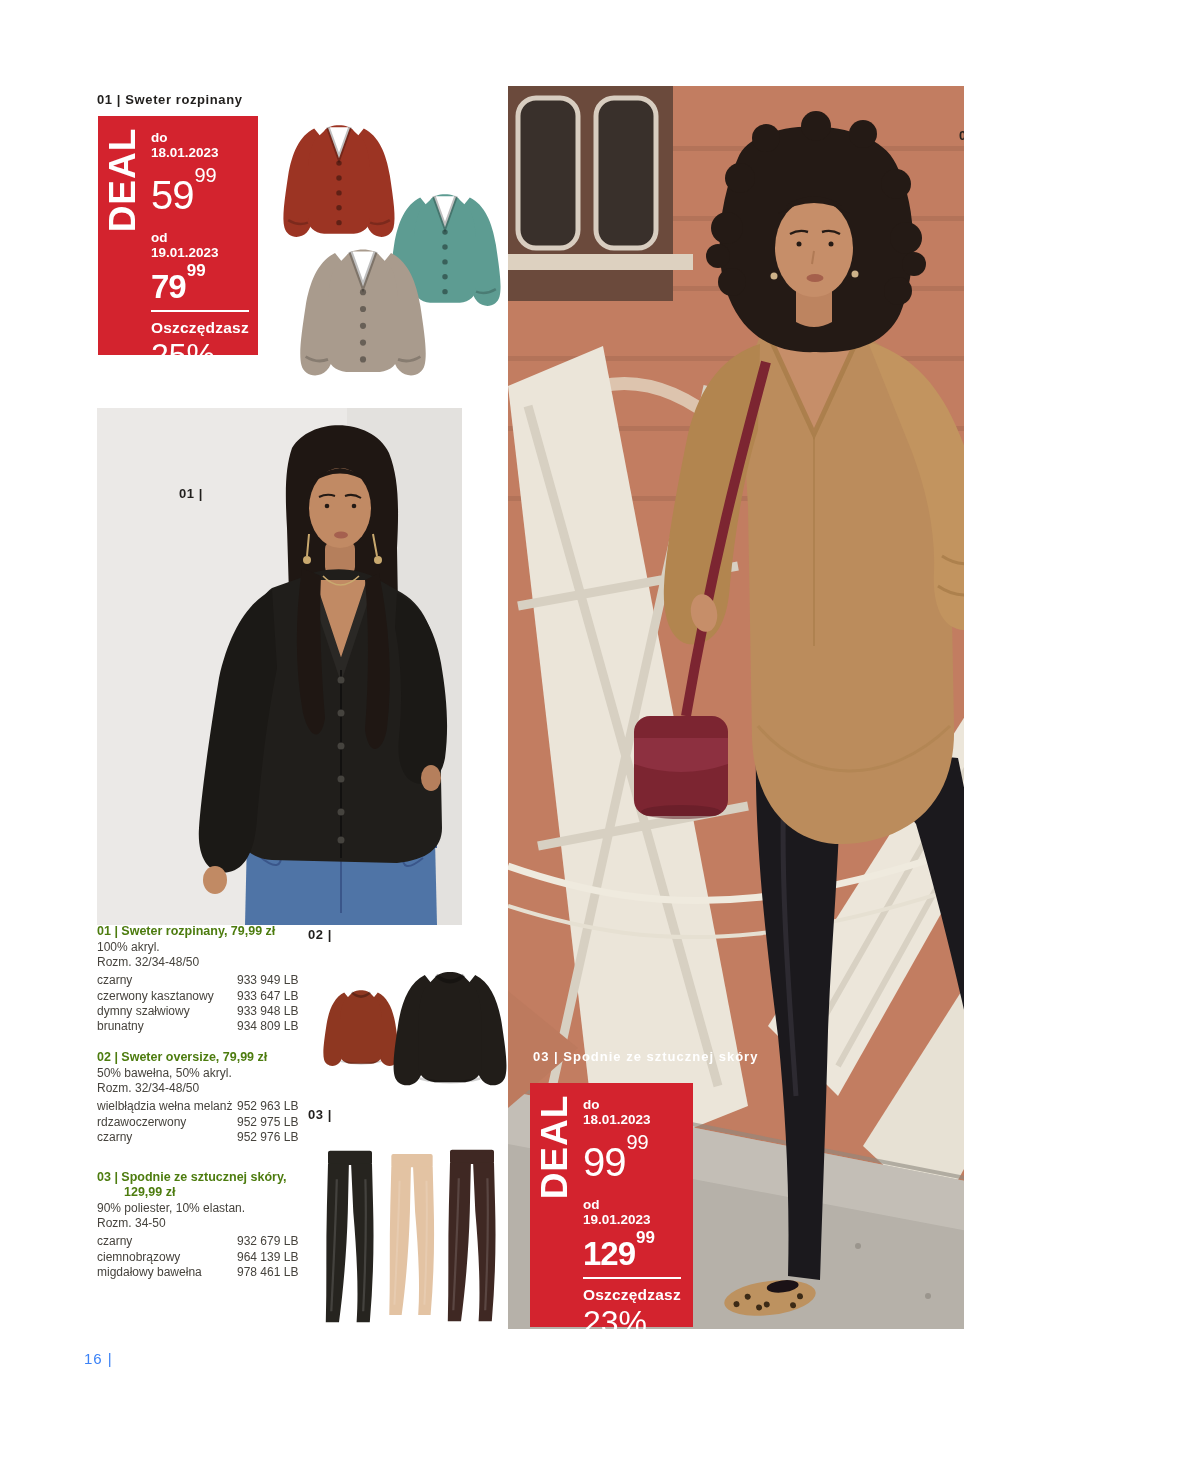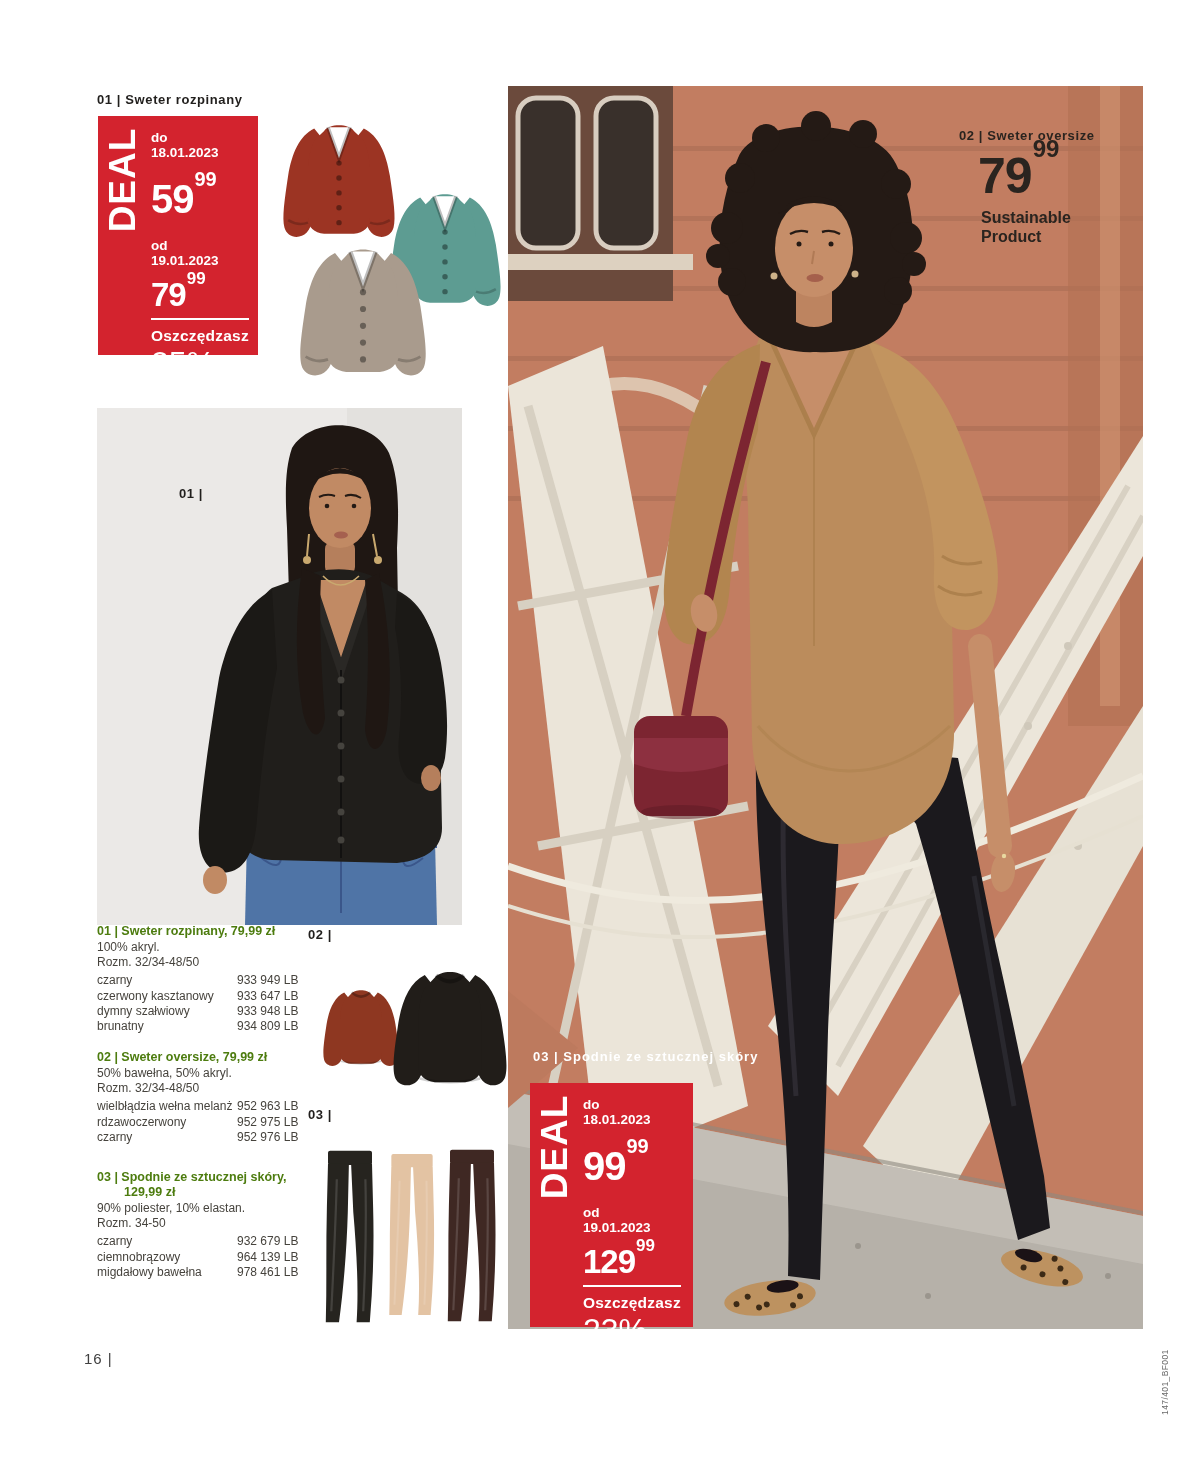--- a/index.html
+++ b/index.html
@@ -1,29 +1,29 @@
 <!DOCTYPE html>
 <html><head>
 <meta charset="utf-8">
 <style>
   html,body{margin:0;padding:0;background:#fff}
-  .page{position:relative;width:1200px;height:1461px;background:#ffffff;
+  .page{position:relative;width:964px;height:1461px;background:#ffffff;
         font-family:"Liberation Sans","DejaVu Sans",sans-serif;overflow:hidden;color:#211f1d}
   .abs{position:absolute}
   .marker{font-weight:700;font-size:13px;letter-spacing:.6px;color:#211f1d;white-space:nowrap}
 
   
   .deal{position:absolute;background:#d3232e;color:#fff}
   .deal-word-wrap{position:absolute;left:0;top:10px;width:50px;height:108px;
                   display:flex;align-items:center;justify-content:center}
   .deal-word{transform:rotate(-90deg);font-weight:700;font-size:37px;letter-spacing:1px;white-space:nowrap}
   .deal-col{position:absolute;left:53px;top:15px;width:104px}
   .d-lbl{font-weight:700;font-size:13.5px;line-height:14px}
   .d-date{font-weight:700;font-size:13.5px;line-height:16px;margin-bottom:5px;white-space:nowrap}
-  .d-price-lg{font-weight:700;font-size:40px;line-height:52px;letter-spacing:-1px;margin-bottom:14px;white-space:nowrap}
+  .d-price-lg{font-weight:400;font-size:40px;line-height:44px;letter-spacing:-1px;margin-bottom:14px;white-space:nowrap}
   .d-price-lg sup{font-size:20px;position:relative;top:-13px;margin-left:1px;letter-spacing:0}
   .d-price-md{font-weight:700;font-size:33px;line-height:30px;letter-spacing:-1px;margin-bottom:8px;white-space:nowrap}
   .d-price-md sup{font-size:17px;position:relative;top:-10px;margin-left:1px;letter-spacing:0}
   .d-hr{border-top:2px solid #fff;width:98px;margin:0 0 7px}
   .d-save{font-weight:700;font-size:15.5px;margin-bottom:3px;letter-spacing:.2px}
   .d-pct{font-weight:400;font-size:32px;line-height:30px}
 
   
   .left-photo{left:97px;top:408px;width:365px;height:517px;background:#ebe9e7;overflow:hidden}
   .main-photo{left:508px;top:86px;width:635px;height:1243px;overflow:hidden;background:#ef4444}
@@ -38,21 +38,21 @@
 
   
   .detail-block{position:absolute;left:97px;width:206px;font-size:12px;line-height:15.2px;color:#46433d}
   .detail-title{font-weight:700;color:#4d7c0f;font-size:12.5px;line-height:15px;margin-bottom:1px}
   .hang{padding-left:27px;text-indent:-27px;width:182px}
   .detail-row{display:flex;}
   .detail-row .c{flex:1;padding-right:4px}
   .detail-row .k{width:66px;white-space:nowrap}
   .rows{margin-top:3px}
 
-  .page-number{position:absolute;left:84px;top:1350px;font-size:15px;letter-spacing:1px;color:#404040}
+  .page-number{position:absolute;left:84px;top:1350px;font-size:15px;letter-spacing:1px;color:#3b82f6}
   .print-code{position:absolute;left:1160px;top:1305px;height:110px;writing-mode:vertical-rl;
               transform:rotate(180deg);font-size:8.5px;letter-spacing:.4px;color:#6b6b6b}
 </style>
 </head>
 <body>
 
 <div class="page">
 
   <svg width="0" height="0" style="position:absolute" aria-hidden="true">
     <defs>

